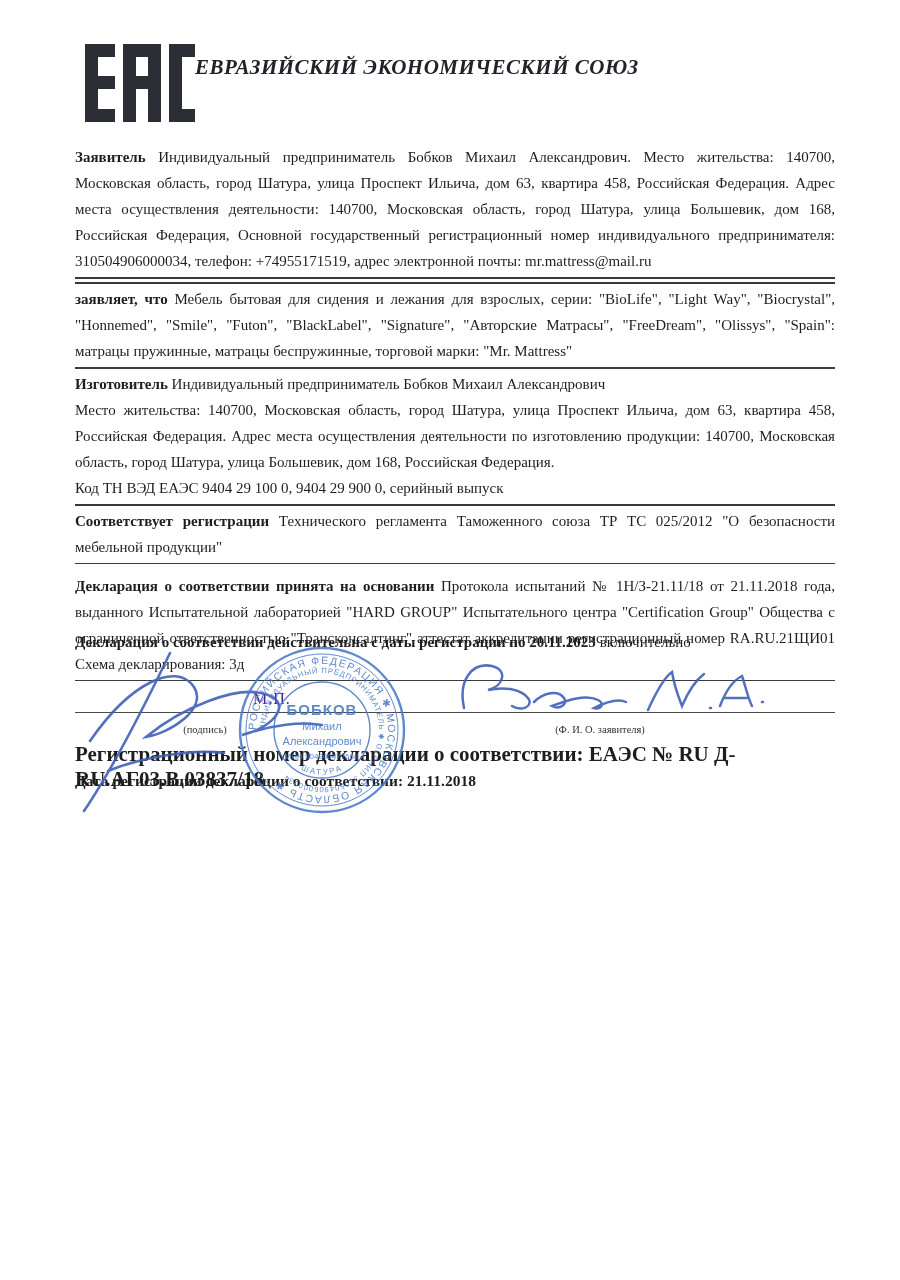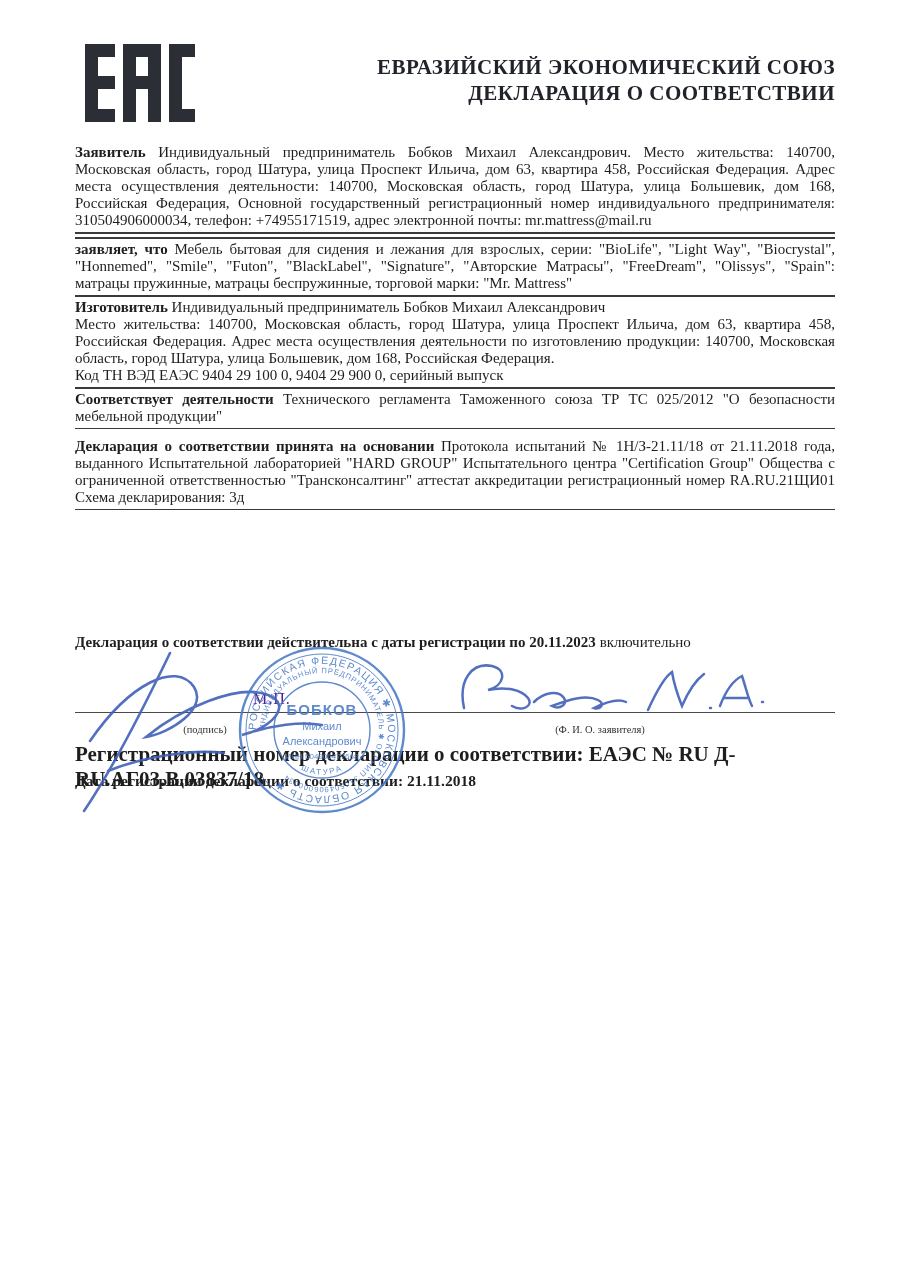--- a/index.html
+++ b/index.html
@@ -5,23 +5,23 @@
   html,body{margin:0;padding:0;background:#e9e9e9;}
   .page{
     position:relative;width:900px;height:1280px;background:#ffffff;
     margin:0 auto;overflow:hidden;
     font-family:"Liberation Serif","DejaVu Serif",serif;color:#1e1e1e;
   }
   .doc{position:absolute;left:75px;top:44px;width:760px;}
   
   .header{display:flex;align-items:flex-start;margin-bottom:22px;}
   .eac-logo{width:110px;height:78px;flex:0 0 auto;margin-left:10px;}
-  .titles{flex:1;text-align:right;font-weight:bold;font-size:21px;line-height:26px;letter-spacing:.5px;color:#20242a;padding-top:10px;}
+  .titles{flex:1;text-align:left;font-weight:bold;font-size:21px;line-height:26px;letter-spacing:.5px;color:#20242a;padding-top:10px;font-style:italic;}
   
-  .sec{font-size:15px;line-height:17px;text-align:justify;}
+  .sec{font-size:15px;line-height:26px;text-align:justify;}
   .sec p{margin:0;}
   .lead{font-weight:bold;}
   .rule{border-top:2px solid #3a3a3a;margin:3px 0 2px 0;height:0;}
   .rule.thin{border-top-width:1.5px;}
   .oneline{text-align:left;}
   
   .abs{position:absolute;}
   .validity{left:75px;top:634px;width:760px;font-size:15px;}
   .mp{left:253px;top:690px;font-size:16px;letter-spacing:1px;color:#4c1d95;z-index:1;}
   .sigrule{left:75px;top:712px;width:760px;border-top:1.5px solid #4a4a4a;height:0;}
@@ -53,21 +53,20 @@
           <rect x="63" y="0" width="13" height="78"></rect>
           <rect x="51" y="0" width="12" height="13"></rect>
           <rect x="51" y="32" width="12" height="13"></rect>
           <rect x="84" y="0" width="13" height="78"></rect>
           <rect x="97" y="0" width="13" height="13"></rect>
           <rect x="97" y="65" width="13" height="13"></rect>
         </g>
       </svg>
       <div class="titles">
         <div>ЕВРАЗИЙСКИЙ ЭКОНОМИЧЕСКИЙ СОЮЗ</div>
-        <div>ДЕКЛАРАЦИЯ О СООТВЕТСТВИИ</div>
       </div>
     </div>
 
     <div class="sec">
       <p><span class="lead">Заявитель</span> <span>Индивидуальный предприниматель Бобков Михаил Александрович. Место жительства: 140700, Московская область, город Шатура, улица Проспект Ильича, дом 63, квартира 458, Российская Федерация. Адрес места осуществления деятельности: 140700, Московская область, город Шатура, улица Большевик, дом 168, Российская Федерация, Основной государственный регистрационный номер индивидуального предпринимателя: 310504906000034, телефон: +74955171519, адрес электронной почты: mr.mattress@mail.ru</span></p>
     </div>
 
     <div class="rule"></div>
     <div class="rule"></div>
 
@@ -77,21 +76,21 @@
     <div class="rule"></div>
 
     <div class="sec">
       <p class="oneline"><span class="lead">Изготовитель</span> <span>Индивидуальный предприниматель Бобков Михаил Александрович</span></p>
       <p>Место жительства: 140700, Московская область, город Шатура, улица Проспект Ильича, дом 63, квартира 458, Российская Федерация. Адрес места осуществления деятельности по изготовлению продукции: 140700, Московская область, город Шатура, улица Большевик, дом 168, Российская Федерация.</p>
       <p class="oneline">Код ТН ВЭД ЕАЭС 9404 29 100 0, 9404 29 900 0, серийный выпуск</p>
     </div>
     <div class="rule"></div>
 
     <div class="sec">
-      <p><span class="lead">Соответствует деятельности</span> <span>Технического регламента Таможенного союза ТР ТС 025/2012 "О безопасности мебельной продукции"</span></p>
+      <p><span class="lead">Соответствует регистрации</span> <span>Технического регламента Таможенного союза ТР ТС 025/2012 "О безопасности мебельной продукции"</span></p>
     </div>
     <div class="rule thin"></div>
 
     <div class="sec" style="margin-top:9px;">
       <p><span class="lead">Декларация о соответствии принята на основании</span> <span>Протокола испытаний № 1Н/З-21.11/18 от 21.11.2018 года, выданного Испытательной лабораторией "HARD GROUP" Испытательного центра "Certification Group" Общества с ограниченной ответственностью "Трансконсалтинг" аттестат аккредитации регистрационный номер RA.RU.21ЩИ01 Схема декларирования: 3д</span></p>
     </div>
     <div class="rule thin"></div>
 
   </div>
 

